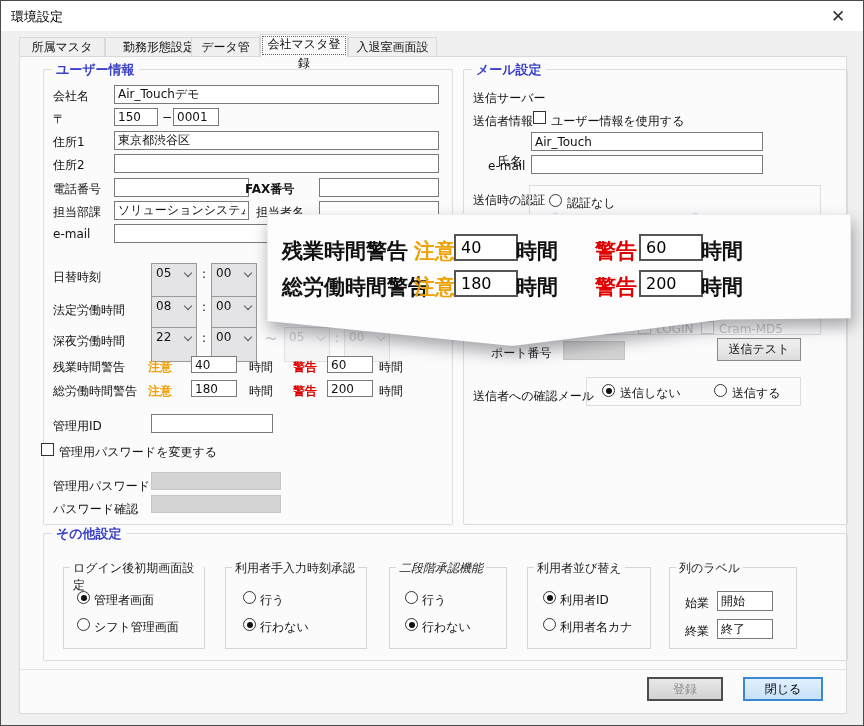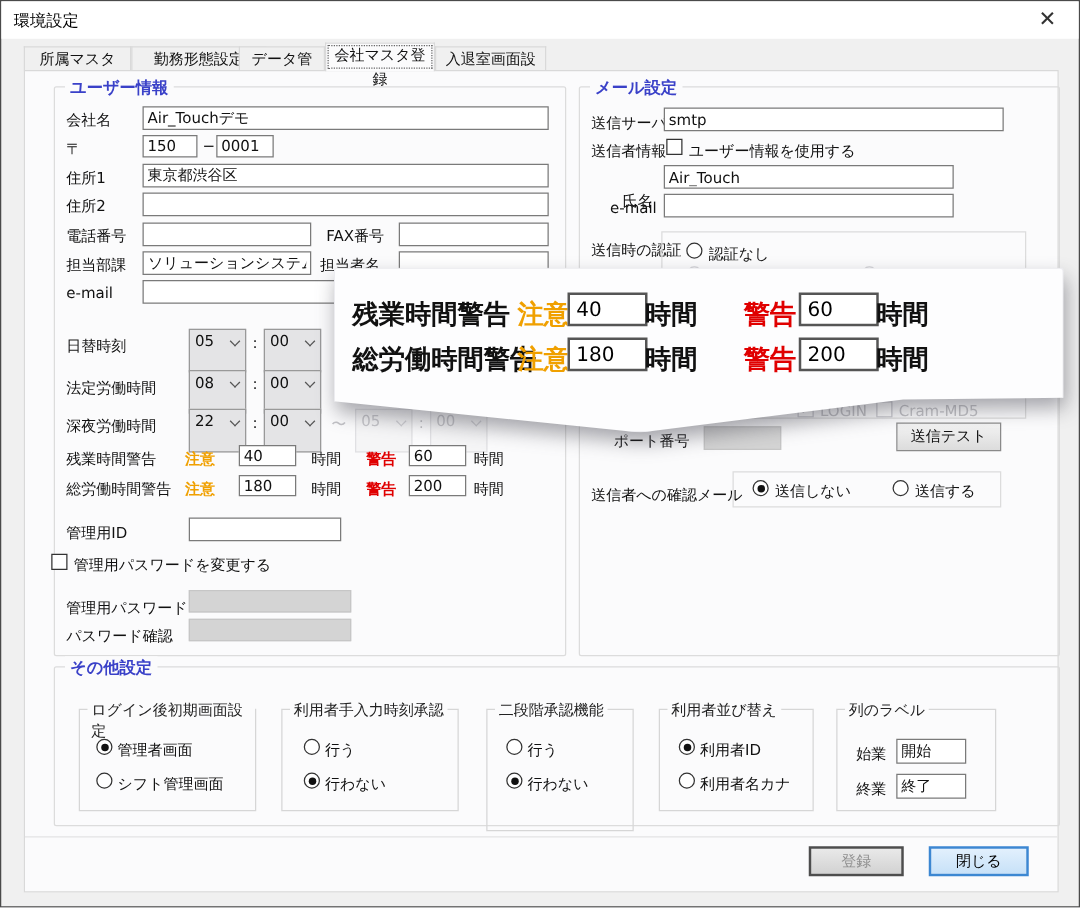--- a/index.html
+++ b/index.html
@@ -74,21 +74,21 @@
   <span class="lbl" style="left:52px;top:110px;">〒</span>
   <input class="txt" style="left: 113px; top: 107px; width: 44px; height: 18px;" value="150">
   <span class="lbl" style="left:161px;top:109px;">−</span>
   <input class="txt" style="left: 172px; top: 107px; width: 46px; height: 18px;" value="0001">
   <span class="lbl" style="left:52px;top:133px;">住所1</span>
   <input class="txt" style="left: 113px; top: 130px; width: 325px; height: 19px;" value="東京都渋谷区">
   <span class="lbl" style="left:52px;top:156px;">住所2</span>
   <input class="txt" style="left: 113px; top: 153px; width: 325px; height: 19px;" value="">
   <span class="lbl" style="left:52px;top:180px;">電話番号</span>
   <input class="txt" style="left: 113px; top: 177px; width: 135px; height: 19px;" value="">
-  <span class="lbl" style="left:260px;top:180px;">FAX番号</span>
+  <span class="lbl" style="left:244px;top:180px;font-weight:bold;">FAX番号</span>
   <input class="txt" style="left: 318px; top: 177px; width: 120px; height: 19px;" value="">
   <span class="lbl" style="left:52px;top:203px;">担当部課</span>
   <input class="txt" style="left: 113px; top: 200px; width: 135px; height: 19px;" value="ソリューションシステム部">
   <span class="lbl" style="left:255px;top:203px;">担当者名</span>
   <input class="txt" style="left: 318px; top: 200px; width: 120px; height: 19px;" value="">
   <span class="lbl" style="left:52px;top:226px;">e-mail</span>
   <input class="txt" style="left: 113px; top: 223px; width: 325px; height: 19px;" value="">
 
   <span class="lbl" style="left:52px;top:268px;">日替時刻</span>
   <div class="combo" style="left:150px;top:262px;"><span>05</span><span class="chev"></span></div>
@@ -131,21 +131,20 @@
   <span class="lbl" style="left:58px;top:443px;">管理用パスワードを変更する</span>
   <span class="lbl" style="left:52px;top:477px;">管理用パスワード</span>
   <input class="txt dis" style="left: 150px; top: 471px; width: 130px; height: 18px;">
   <span class="lbl" style="left:52px;top:500px;">パスワード確認</span>
   <input class="txt dis" style="left: 150px; top: 494px; width: 130px; height: 18px;">
 
   <div class="group" style="left:462px;top:68px;width:385px;height:456px;">
     <span class="group-title">メール設定</span>
   </div>
   <span class="lbl" style="left:472px;top:89px;">送信サーバー</span>
-  <input class="txt" style="left: 530px; top: 85px; width: 272px; height: 19px;" value="smtp">
   <span class="lbl" style="left:472px;top:112px;">送信者情報</span>
   <span class="cb" style="left:532px;top:110px;"></span>
   <span class="lbl" style="left:550px;top:112px;">ユーザー情報を使用する</span>
   <span class="lbl" style="left:497px;top:152px;">氏名</span>
   <input class="txt" style="left: 530px; top: 131px; width: 232px; height: 19px;" value="Air_Touch">
   <span class="lbl" style="left:487px;top:158px;">e-mail</span>
   <input class="txt" style="left: 530px; top: 154px; width: 232px; height: 19px;" value="">
 
   <span class="lbl" style="left:472px;top:191px;">送信時の認証</span>
   <div class="panel" style="left:528px;top:184px;width:292px;height:150px;"></div>
@@ -187,21 +186,21 @@
   <span class="lbl" style="left:93px;top:618px;">シフト管理画面</span>
 
   <div class="subbox" style="left:224px;top:566px;width:142px;height:82px;">
     <span class="subbox-title">利用者手入力時刻承認</span>
   </div>
   <span class="radio" style="left:242px;top:590px;"></span>
   <span class="lbl" style="left:259px;top:591px;">行う</span>
   <span class="radio on" style="left:242px;top:617px;"></span>
   <span class="lbl" style="left:259px;top:618px;">行わない</span>
 
-  <div class="subbox" style="left:388px;top:566px;width:118px;height:98px;">
+  <div class="subbox" style="left:388px;top:566px;width:118px;height:82px;font-style:italic;">
     <span class="subbox-title">二段階承認機能</span>
   </div>
   <span class="radio" style="left:404px;top:590px;"></span>
   <span class="lbl" style="left:421px;top:591px;">行う</span>
   <span class="radio on" style="left:404px;top:617px;"></span>
   <span class="lbl" style="left:421px;top:618px;">行わない</span>
 
   <div class="subbox" style="left:526px;top:566px;width:124px;height:82px;">
     <span class="subbox-title">利用者並び替え</span>
   </div>

